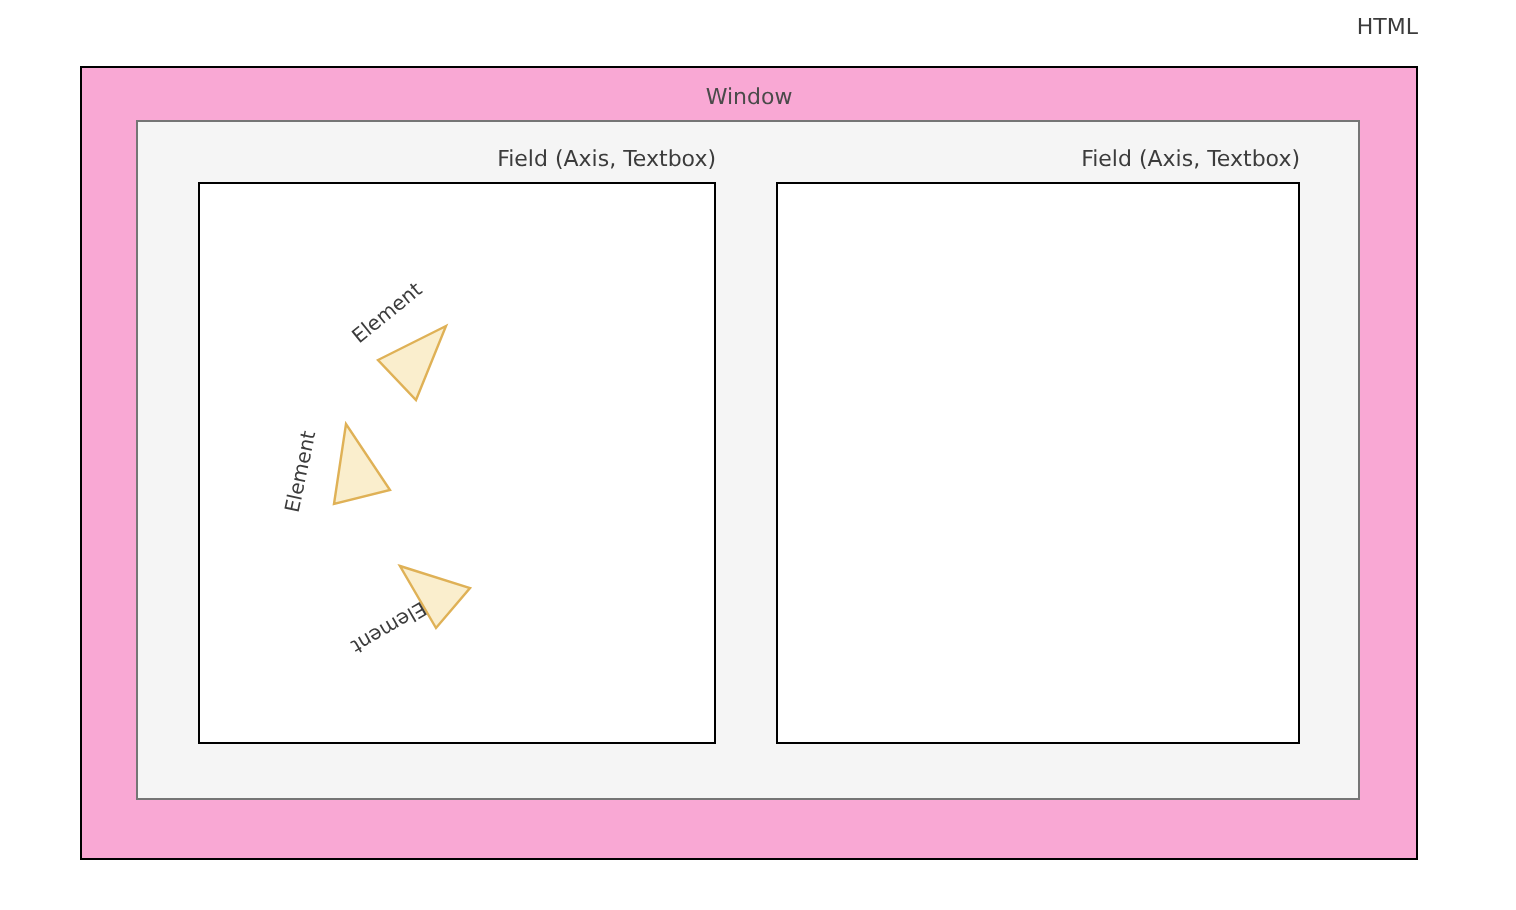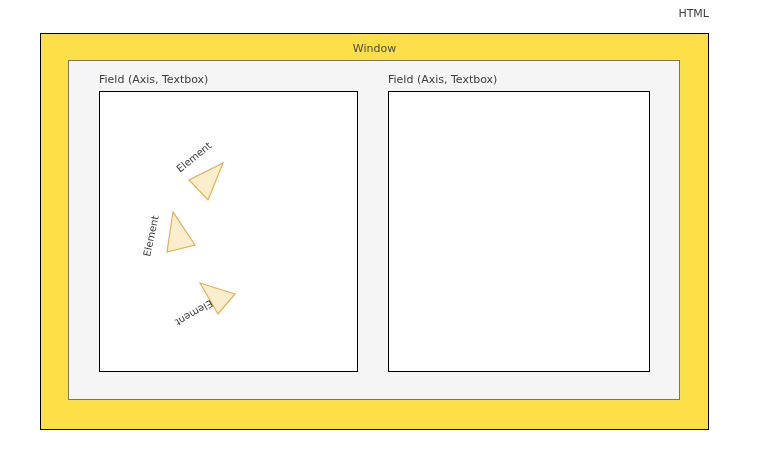--- a/index.html
+++ b/index.html
@@ -24,21 +24,21 @@
     font-size: 11px;
     color: #3c3c3c;
   }
   .window {
     position: absolute;
     left: 40px;
     top: 33px;
     width: 667px;
     height: 395px;
     border: 1px solid #000000;
-    background: #fde047;
+    background: #f9a8d4;
   }
   .window-label {
     position: absolute;
     left: 0;
     top: 8px;
     width: 100%;
     text-align: center;
     font-size: 11px;
     color: #4a4a4a;
   }
@@ -47,21 +47,21 @@
     left: 27px;
     top: 26px;
     width: 610px;
     height: 338px;
     border: 1px solid #757575;
     background: #f5f5f5;
   }
   .field-label {
     position: absolute;
     top: 12px;
-    text-align: left;
+    text-align: right;
     font-size: 11px;
     color: #3c3c3c;
     white-space: nowrap;
   }
   .field-label.left  { left: 30px;  width: 259px; }
   .field-label.right { left: 319px; width: 262px; }
   .field-box {
     position: absolute;
     top: 30px;
     background: #ffffff;

